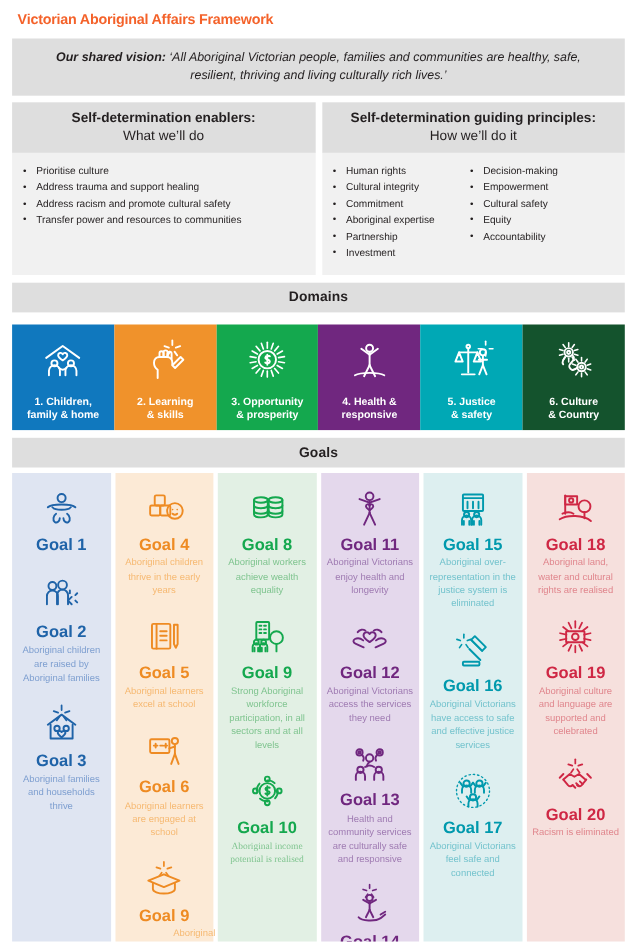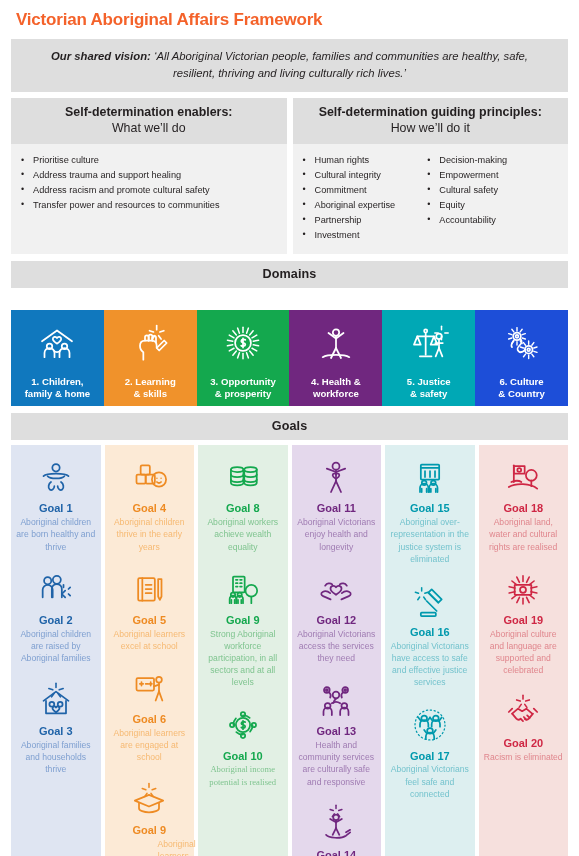--- a/index.html
+++ b/index.html
@@ -16,21 +16,21 @@
   }
   .page {
     width: 579px;
     height: 856px;
     position: relative;
     box-sizing: border-box;
     padding: 0 11px;
   }
   
   .main-title {
-    font-size: 17px;
+    font-size: 13px;
     font-weight: bold;
     color: #f4622a;
     letter-spacing: -0.2px;
     padding: 10px 5px 9px 5px;
     line-height: 1.2;
   }
   
   .vision-banner {
     background: #dedede;
     text-align: center;
@@ -107,21 +107,21 @@
     font-weight: bold;
     font-size: 12.6px;
     padding: 6px 0 7px 0;
     margin-top: 7px;
     letter-spacing: 0.1px;
   }
   
   .domain-row {
     display: flex;
     gap: 0;
-    margin-top: 22px;
+    margin-top: 11px;
   }
   .domain-tile {
     flex: 1 1 0;
     min-width: 0;
     height: 96px;
     display: flex;
     flex-direction: column;
     align-items: center;
     justify-content: flex-end;
     color: #ffffff;
@@ -163,21 +163,21 @@
   }
   .goal-icon {
     height: 46px;
     display: flex;
     align-items: center;
     justify-content: center;
     margin-bottom: 2px;
   }
   .goal-icon svg { display: block; }
   .goal-title {
-    font-size: 11px;
+    font-size: 15px;
     font-weight: bold;
     line-height: 1.25;
     margin-bottom: 0px;
   }
   .goal-desc {
     font-size: 8.6px;
     line-height: 1.42;
   }
 </style>
 </head>
@@ -318,21 +318,21 @@
             <path d="M24 16v14"></path>
             <path d="M24 18.5 L15 12"></path>
             <path d="M24 18.5 L33 12"></path>
             <path d="M24 30 L18 42"></path>
             <path d="M24 30 L30 42"></path>
             <path d="M8 41c6-3.5 26-3.5 32 0"></path>
           </svg>
         </div>
         <div class="domain-label">
           <div>4. Health &amp;</div>
-          <div>workforce</div>
+          <div>responsive</div>
         </div>
       </div>
       <div class="domain-tile" style="background: rgb(0, 168, 181);">
         <div class="domain-icon">
           <svg width="40" height="40" viewBox="0 0 48 48" fill="none" stroke="currentColor" stroke-width="2.1" stroke-linecap="round" stroke-linejoin="round">
             <path d="M20 12v26"></path>
             <circle cx="20" cy="9.5" r="1.9"></circle>
             <path d="M10 16h20"></path>
             <path d="M10 16 L6 26h8z"></path>
             <path d="M30 16 L26 26h8z"></path>
@@ -346,21 +346,21 @@
             <line x1="43.0" y1="12.0" x2="47.0" y2="12.0" stroke-width="1.8"></line>
             <line x1="39.0" y1="16.0" x2="39.0" y2="20.0" stroke-width="1.8"></line>
             <line x1="35.0" y1="12.0" x2="31.0" y2="12.0" stroke-width="1.8"></line>
           </svg>
         </div>
         <div class="domain-label">
           <div>5. Justice</div>
           <div>&amp; safety</div>
         </div>
       </div>
-      <div class="domain-tile" style="background: #1d4ed8;">
+      <div class="domain-tile" style="background: #14532d;">
         <div class="domain-icon">
           <svg width="40" height="40" viewBox="0 0 48 48" fill="none" stroke="currentColor" stroke-width="2.1" stroke-linecap="round" stroke-linejoin="round">
             <circle cx="18" cy="16" r="4.6"></circle>
             <circle cx="18" cy="16" r="1.7"></circle>
             <circle cx="32" cy="32" r="4.6"></circle>
             <circle cx="32" cy="32" r="1.7"></circle>
             <path d="M22 19c3 3 1 6-1 8s-4 4-1 7c2.5 2.5 6 0 8-2"></path>
             <path d="M14 21c-2 3-4 6-2 8"></path>
             <line x1="18.0" y1="9.5" x2="18.0" y2="5.5" stroke-width="1.7"></line>
             <line x1="21.8" y1="10.7" x2="24.2" y2="7.5" stroke-width="1.7"></line>
@@ -399,21 +399,20 @@
           <div class="goal-icon" style="color: rgb(31, 99, 168);">
             <svg width="40" height="40" viewBox="0 0 48 48" fill="none" stroke="currentColor" stroke-width="2.1" stroke-linecap="round" stroke-linejoin="round">
               <circle cx="24" cy="13" r="4.4"></circle>
               <path d="M9 23c4-4 26-4 30 0"></path>
               <path d="M14 23c2.5 3.5 17.5 3.5 20 0"></path>
               <path d="M18 30c-3 2-4 7-1.5 9s5.5-1 5.5-4"></path>
               <path d="M30 30c3 2 4 7 1.5 9s-5.5-1-5.5-4"></path>
             </svg>
           </div>
           <div class="goal-title" style="color: rgb(31, 99, 168);">Goal 1</div>
-          <div class="goal-desc" style="color: rgb(126, 159, 208);">Aboriginal children are born healthy and thrive</div>
         </div>
         <div class="goal-card">
           <div class="goal-icon" style="color: rgb(31, 99, 168);">
             <svg width="40" height="40" viewBox="0 0 48 48" fill="none" stroke="currentColor" stroke-width="2.1" stroke-linecap="round" stroke-linejoin="round">
               <circle cx="14" cy="14" r="4.3"></circle>
               <circle cx="25" cy="13" r="4.8"></circle>
               <path d="M8 34V25a6 6 0 0 1 12 0v9"></path>
               <path d="M19 34V24a6 6 0 0 1 12 0v10"></path>
               <path d="M35 26l-4 4 4 4"></path>
               <path d="M33 22v-3M39 24l2-2M39 30l2 2"></path>

